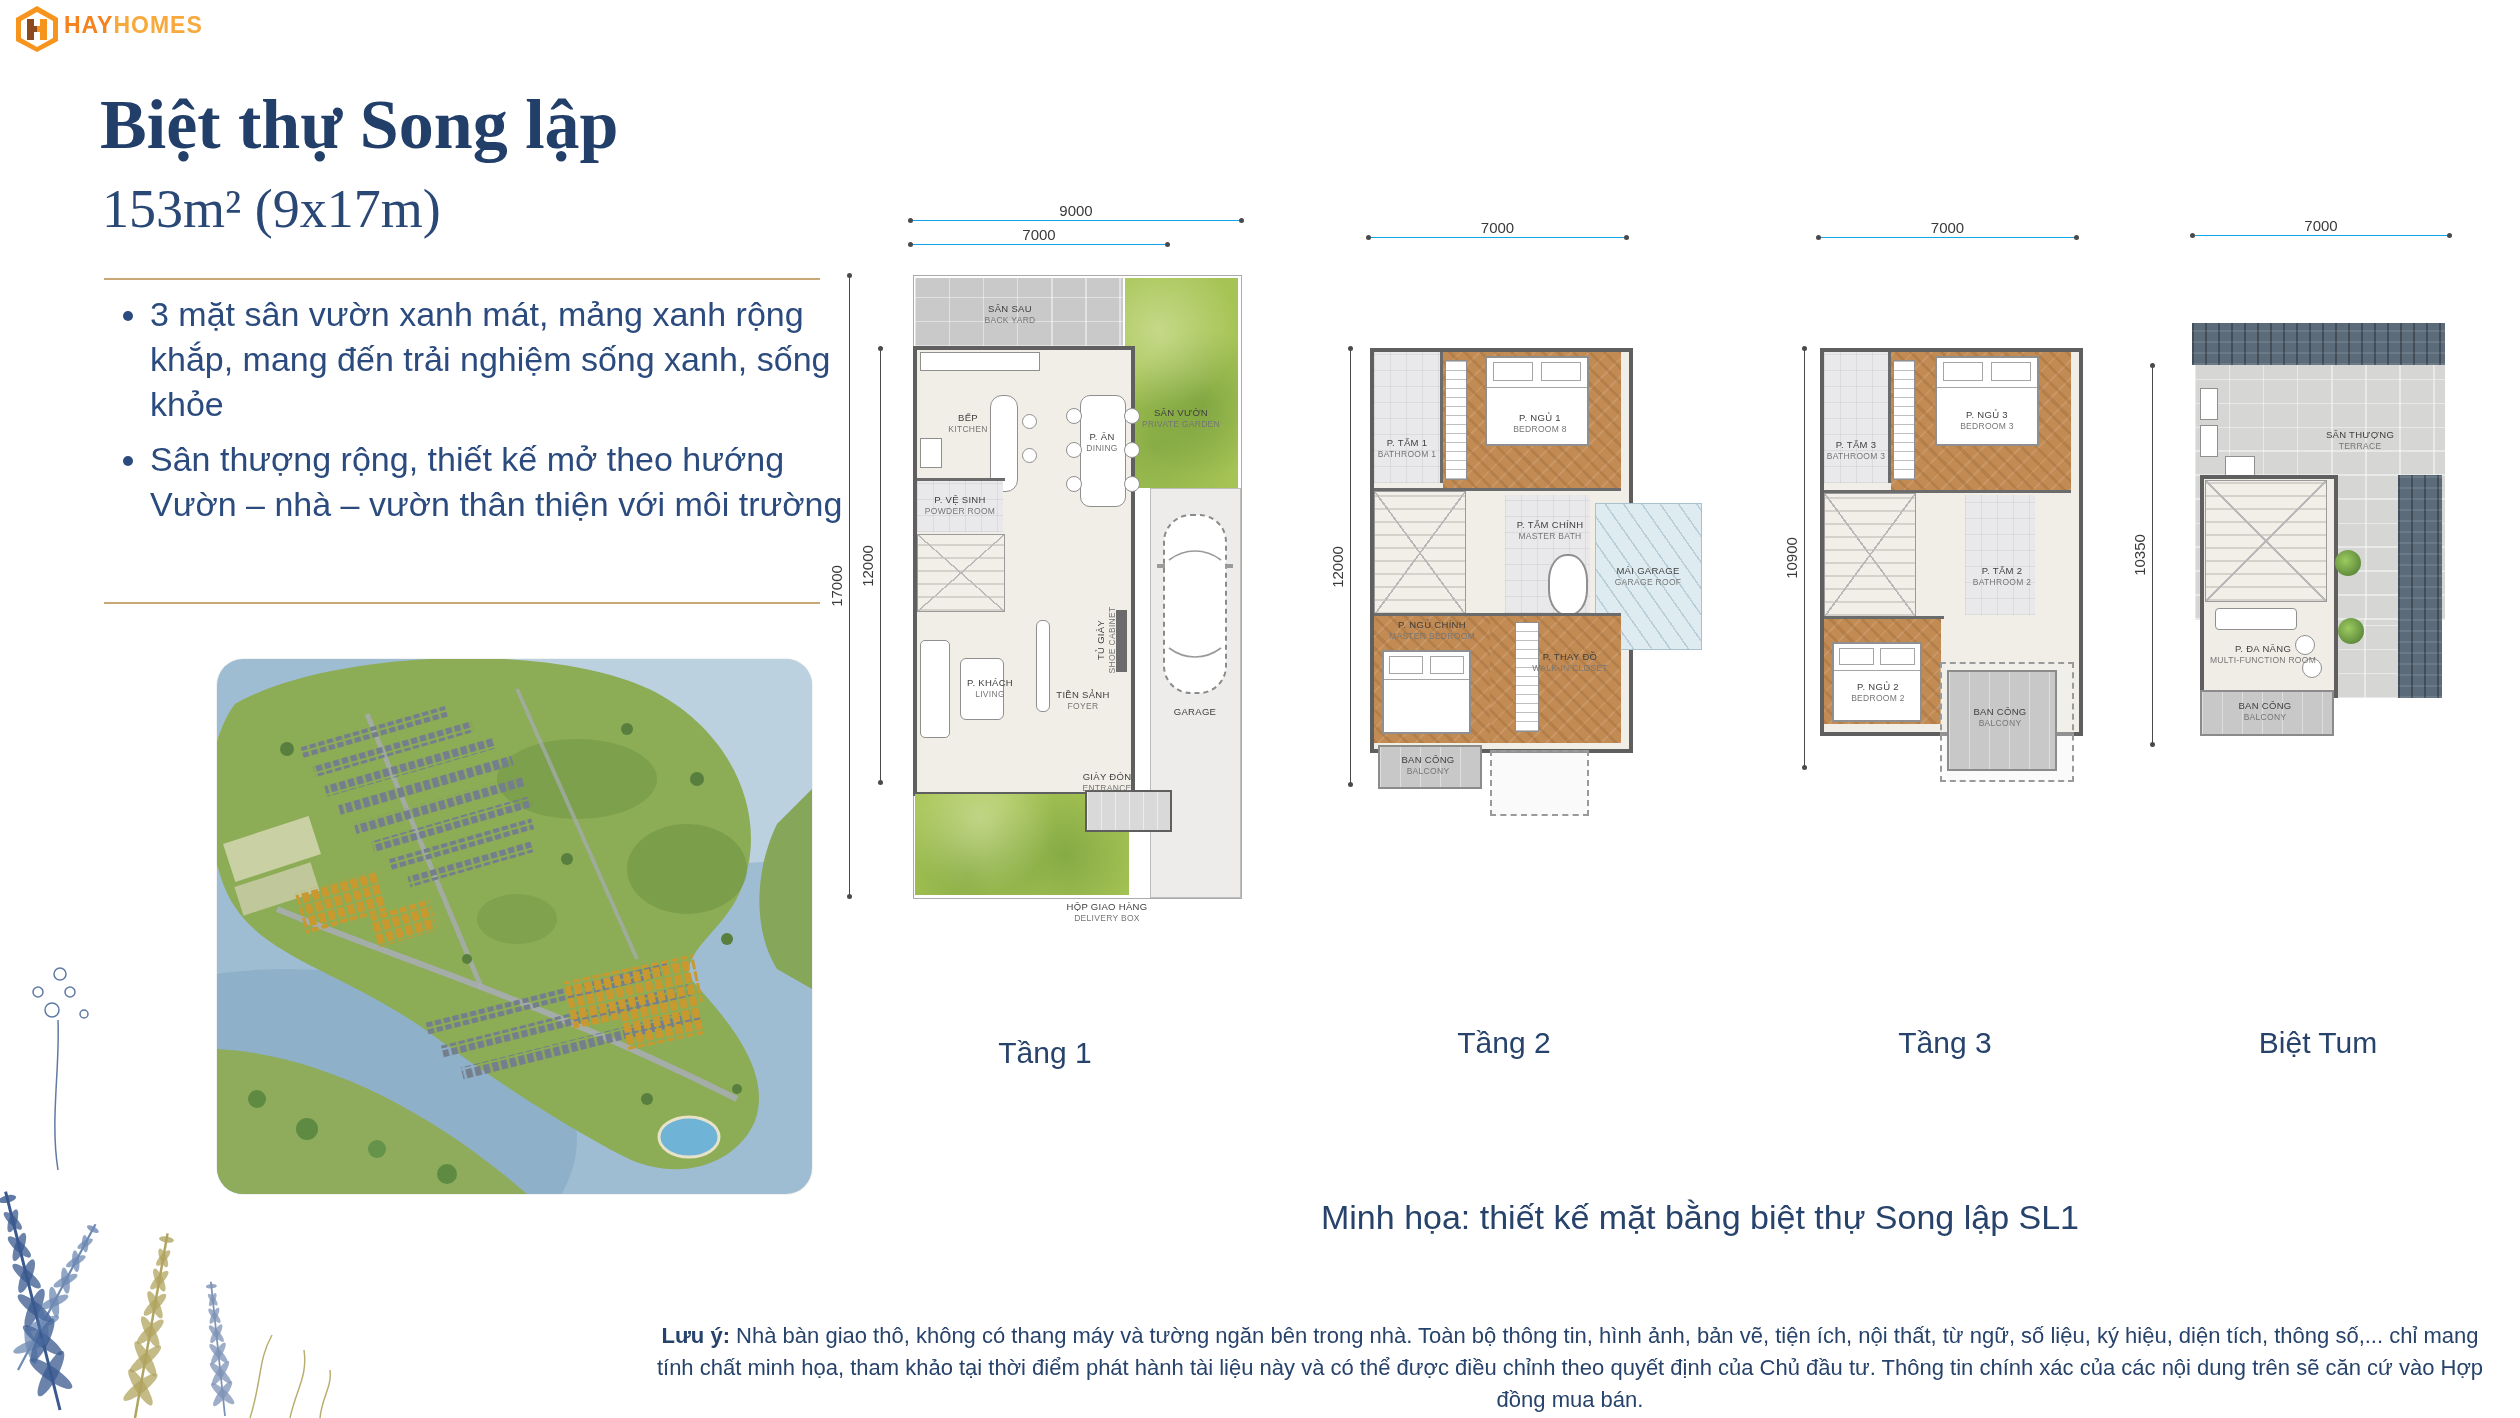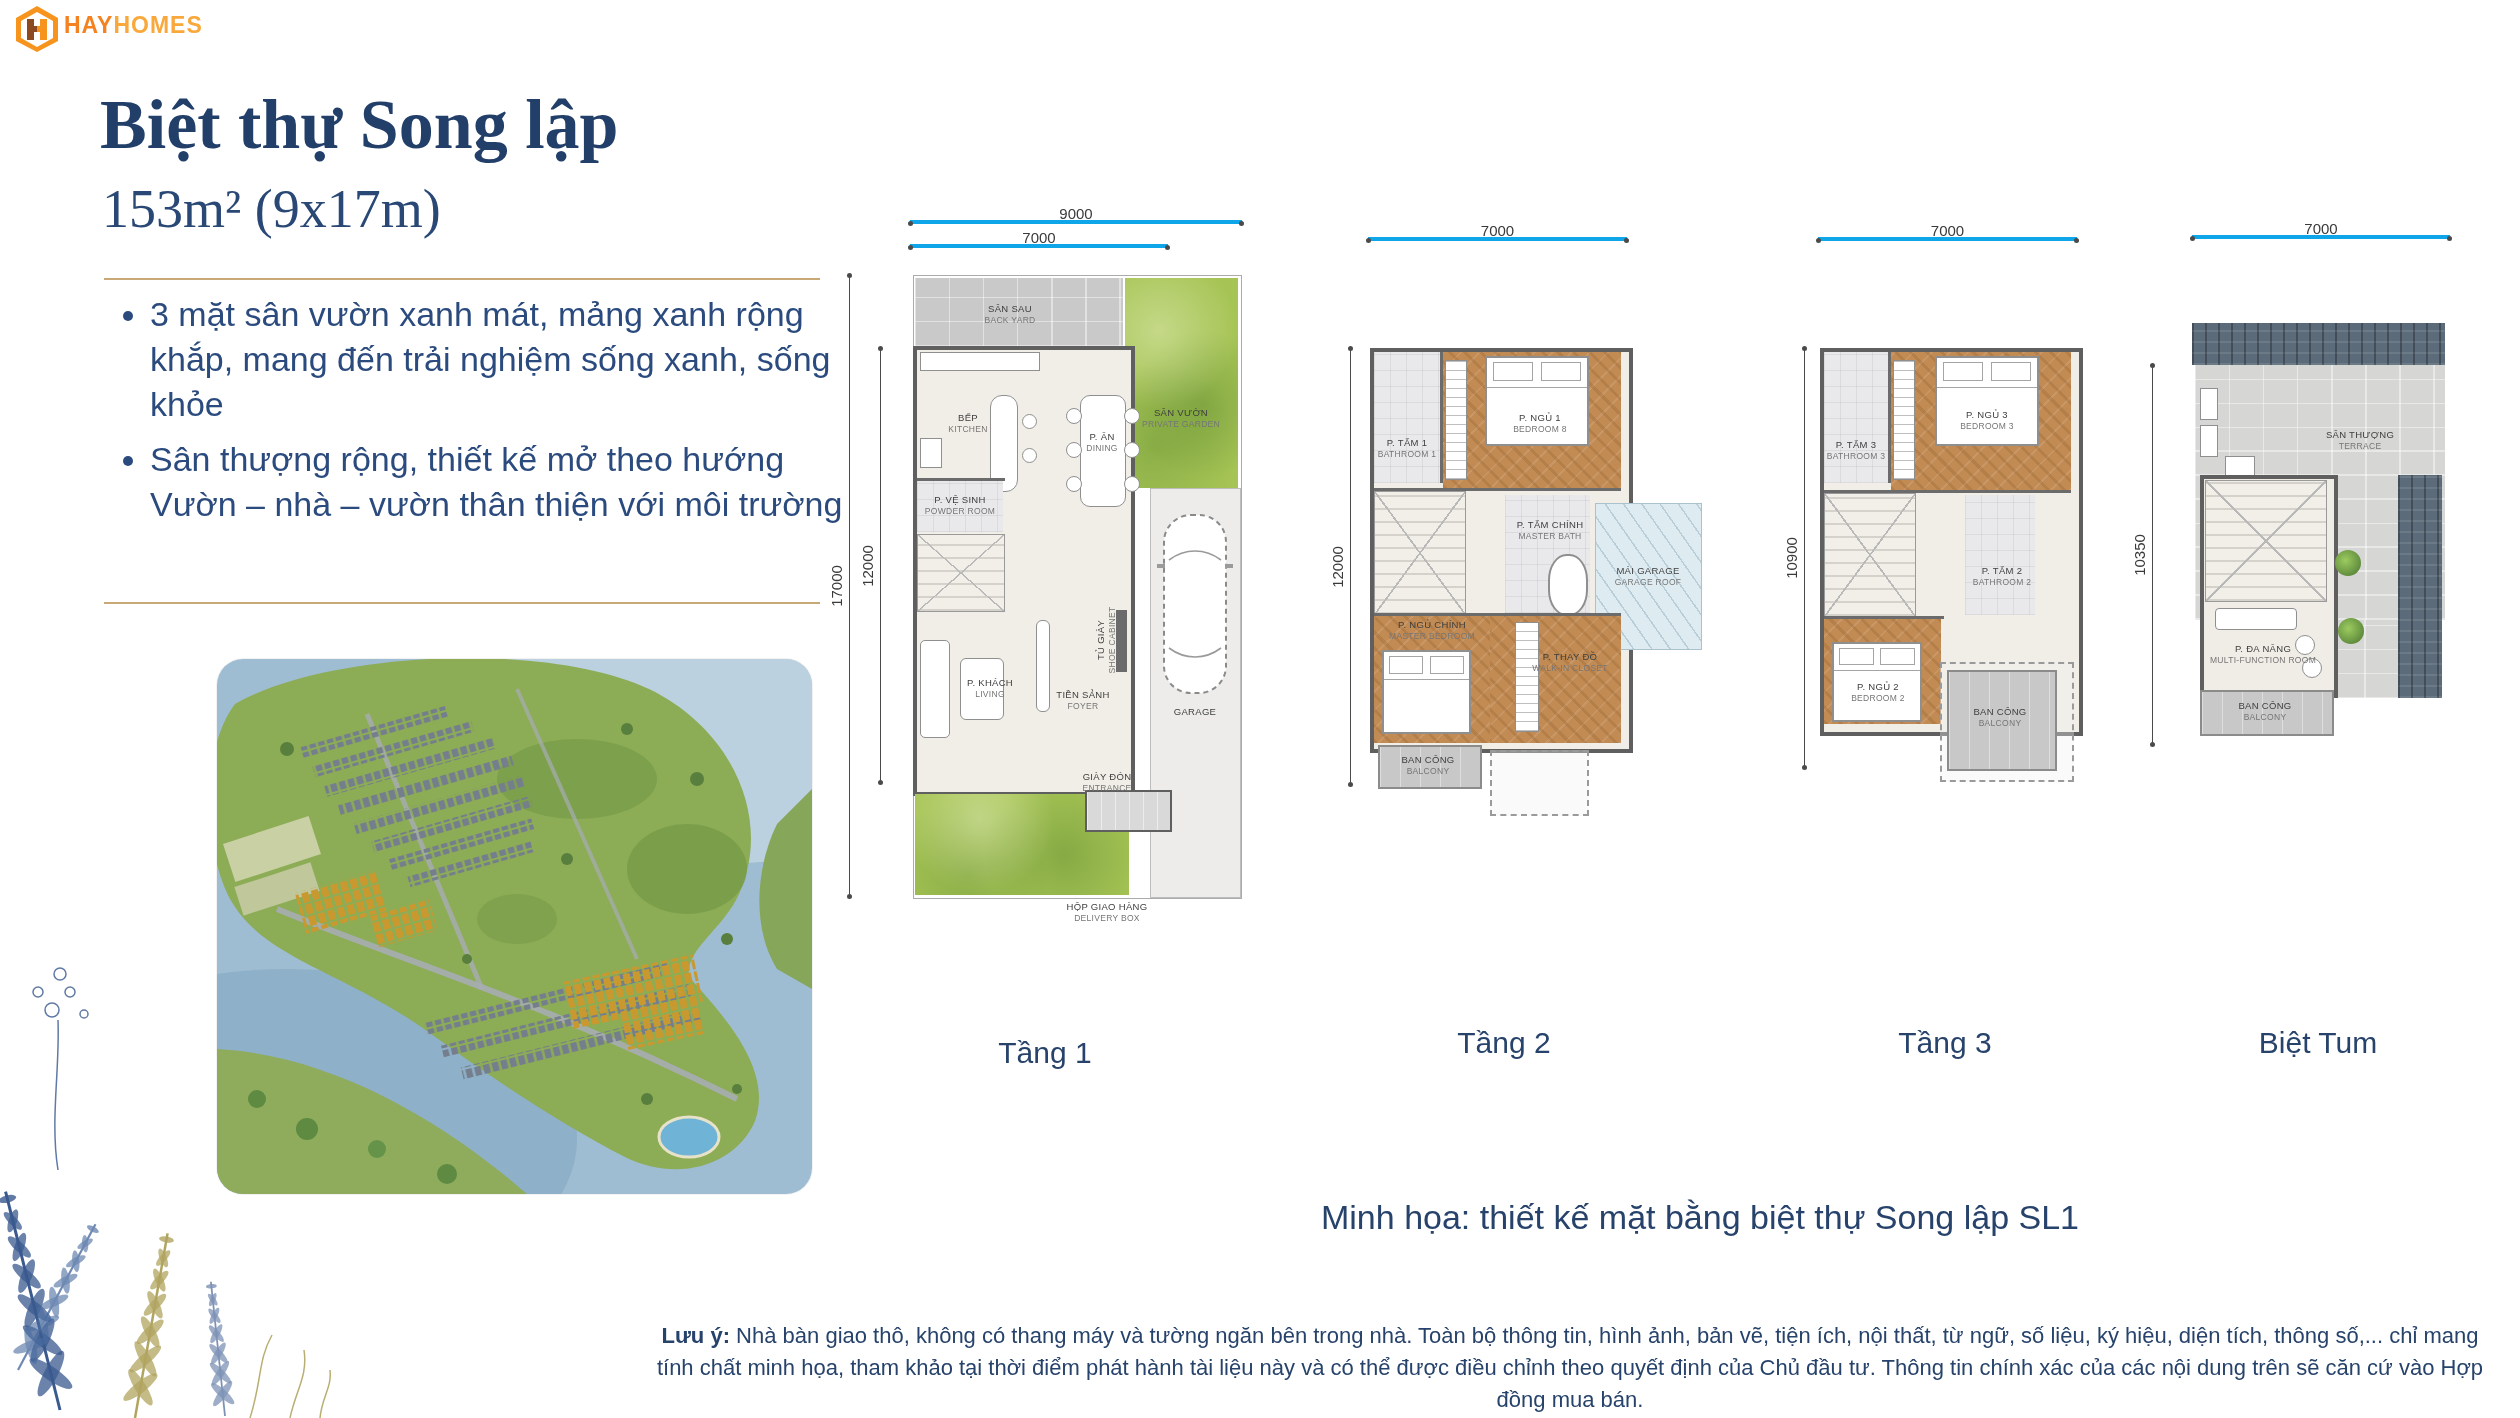--- a/index.html
+++ b/index.html
@@ -23,21 +23,21 @@
   .floor-label{position:absolute;width:160px;text-align:center;font-size:30px;color:#27436B}
   .footer{position:absolute;left:650px;top:1320px;width:1840px;text-align:center;
           font-size:22px;line-height:1.45;color:#27436B}
   .footer b{font-weight:bold}
   .aerial{position:absolute;left:217px;top:659px;width:595px;height:535px;border-radius:26px;
           overflow:hidden;box-shadow:0 0 0 1px rgba(0,0,0,.05)}
   .botanical{position:absolute;left:0;top:940px}
 
   
   .plan{position:absolute}
-  .dim-h{position:absolute;border-top:4px solid #0ea5e9}
+  .dim-h{position:absolute;border-top:1px solid #0ea5e9}
   .dim-h::before,.dim-h::after{content:"";position:absolute;width:5px;height:5px;background:#4a4a4a;border-radius:50%;top:-3px}
   .dim-h::before{left:-2px}.dim-h::after{right:-2px}
   .dim-h .num{position:absolute;left:50%;transform:translateX(-50%);bottom:2px;
               font-size:15px;color:#3a3a3a;white-space:nowrap}
   .dim-v{position:absolute;border-left:1px solid #4a4a4a}
   .dim-v::before,.dim-v::after{content:"";position:absolute;width:5px;height:5px;background:#4a4a4a;border-radius:50%;left:-3px}
   .dim-v::before{top:-2px}.dim-v::after{bottom:-2px}
   .dim-v .num{position:absolute;top:50%;left:-22px;transform:translateY(-50%) rotate(180deg);
               writing-mode:vertical-rl;font-size:15px;color:#3a3a3a;white-space:nowrap}
   .lot{position:absolute;border:1px solid #ABABAB;background:#fff}

